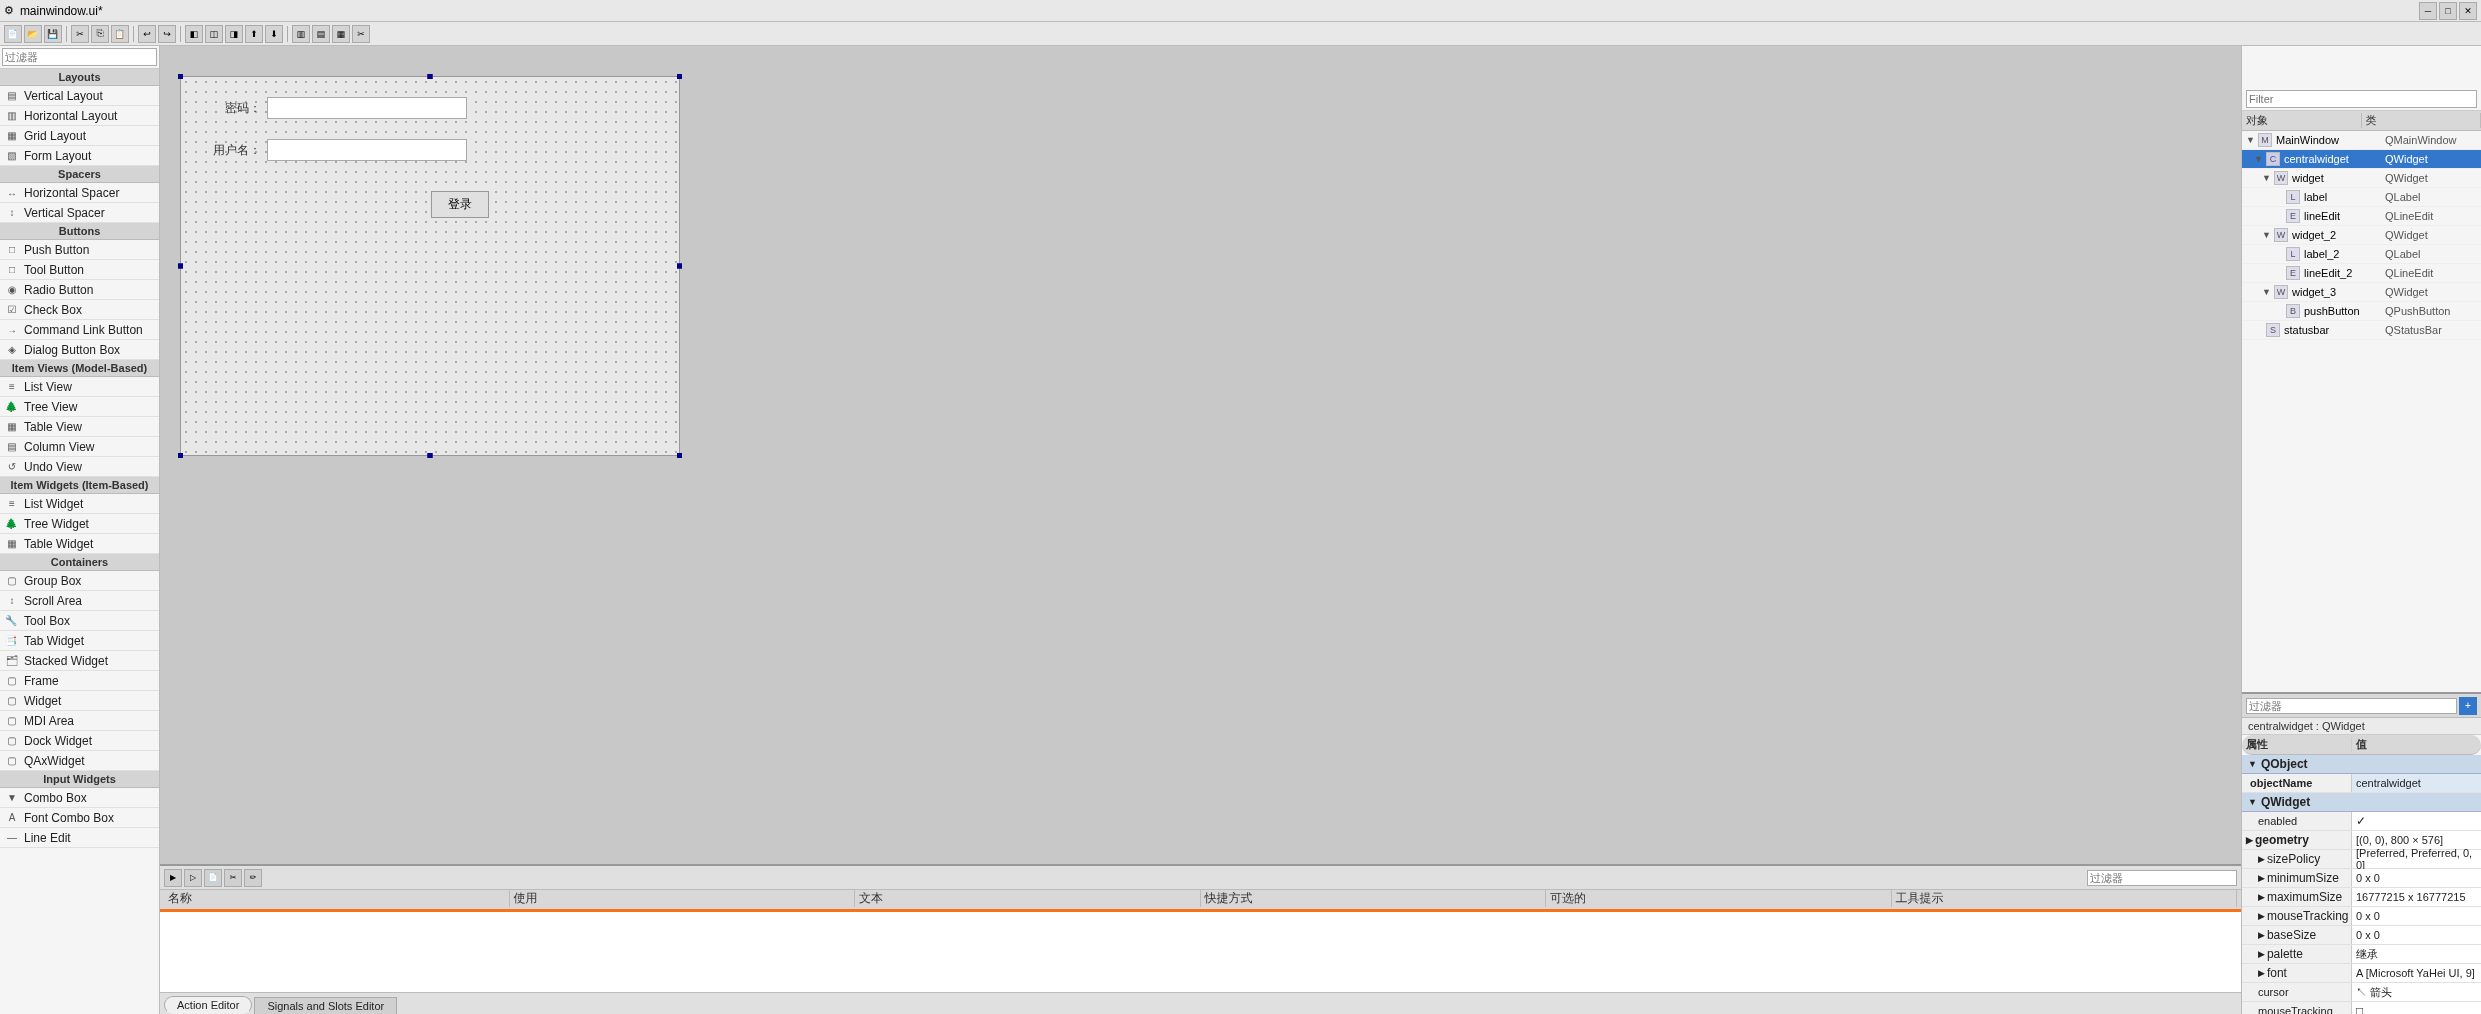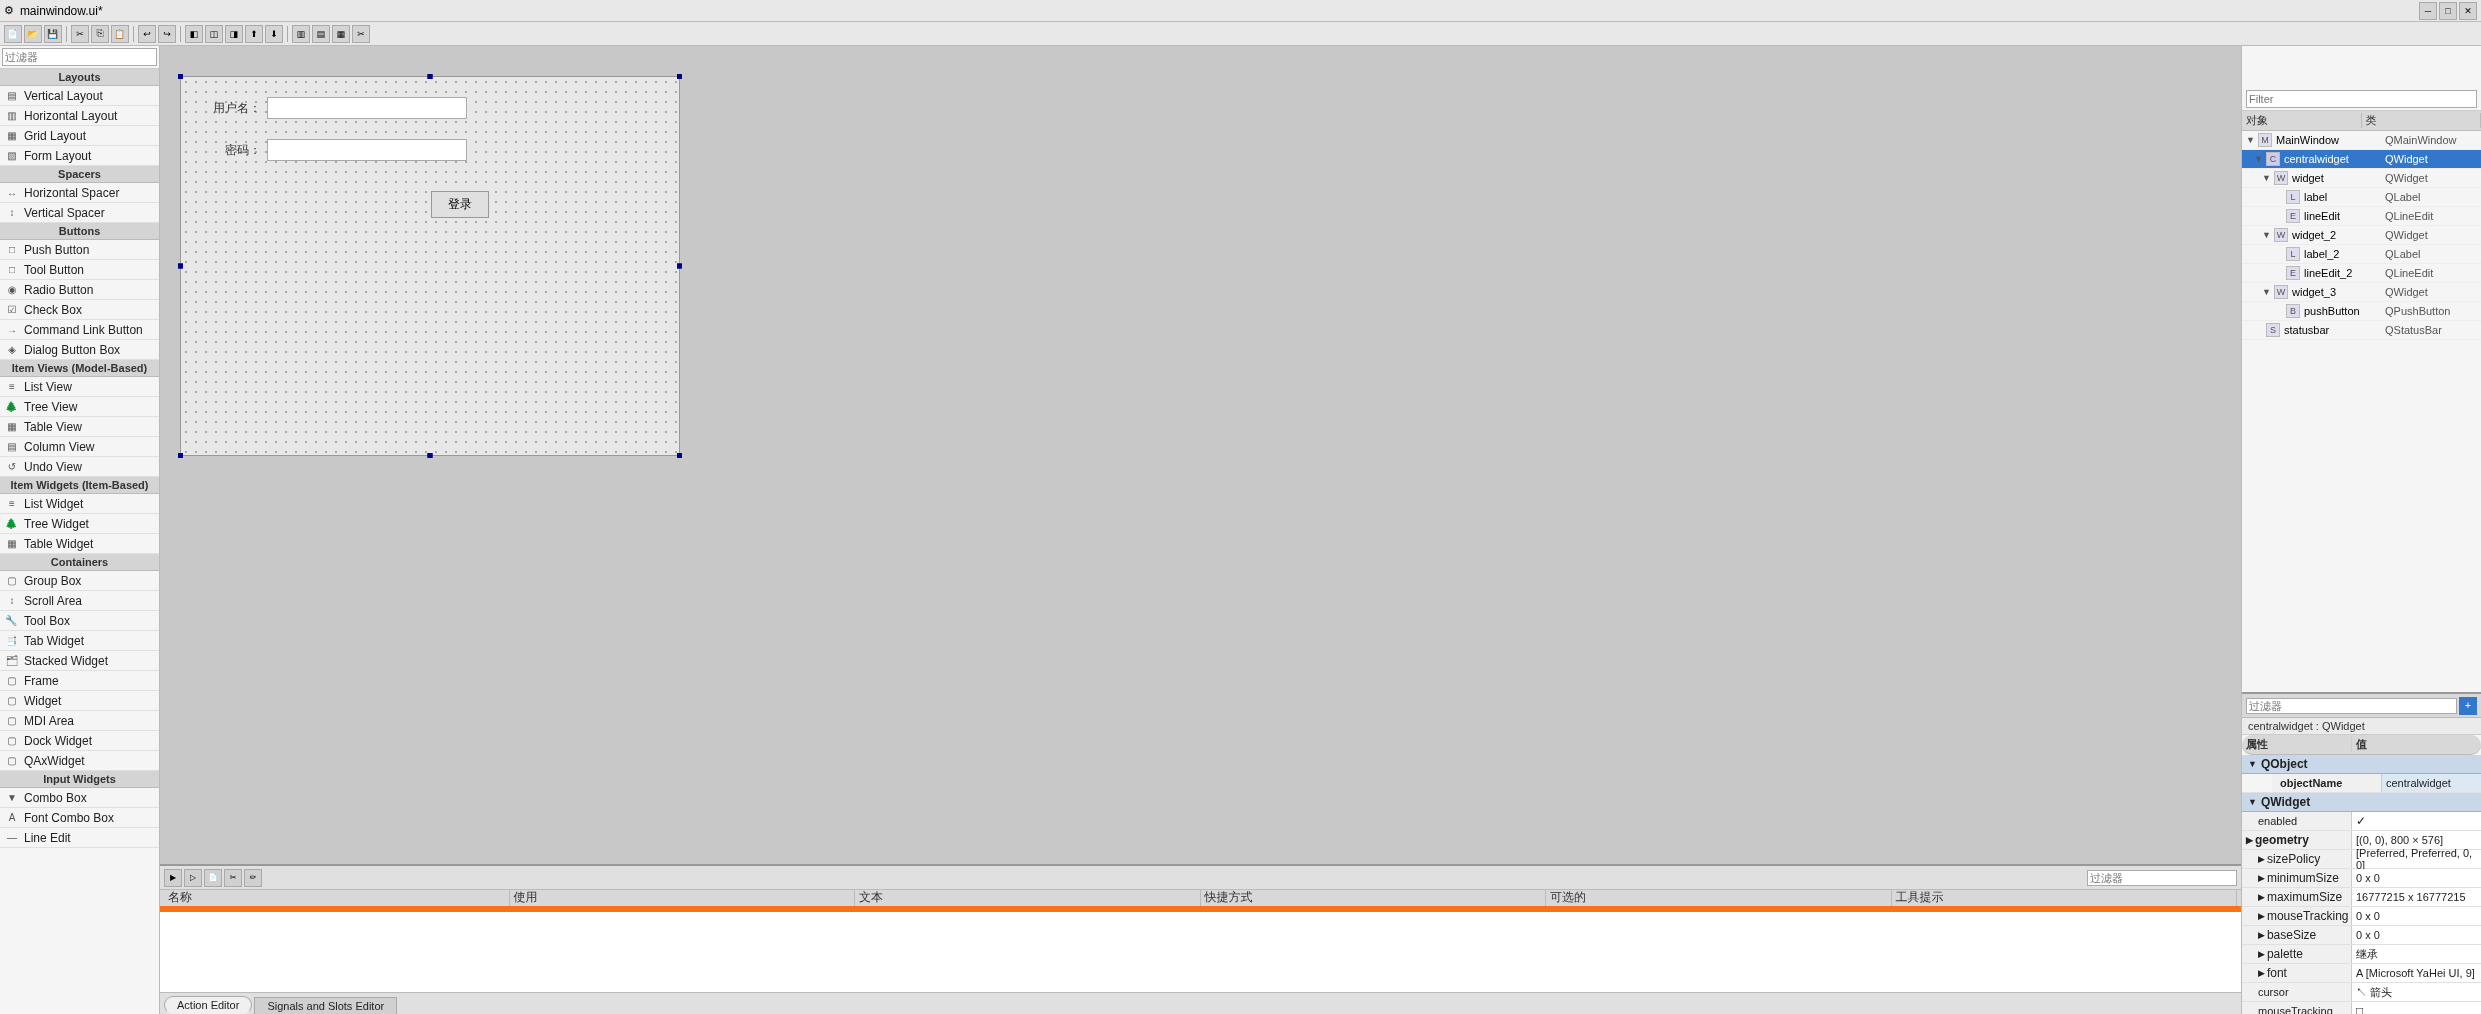--- a/index.html
+++ b/index.html
@@ -204,23 +204,23 @@
       width: 150px;
       height: 16px;
       border: 1px solid #aaa;
       background: white;
       padding: 0 2px;
       font-size: 11px;
     }
     .bottom-table-header {
       display: flex;
       background: #d8d8d8;
-      border-bottom: 6px solid #f97316;
+      border-bottom: 3px solid #f97316;
       height: 22px;
-      align-items: flex-end;
+      align-items: flex-start;
       padding: 0 4px;
       font-size: 11px;
       color: #333;
     }
     .bottom-col {
       flex: 1;
       padding: 0 4px;
       border-right: 1px solid #bbb;
     }
     .bottom-tabs {
@@ -375,21 +375,21 @@
       width: 110px;
       padding: 0 4px 0 16px;
       font-size: 11px;
       color: #222;
       background: #f0f0f0;
       border-right: 1px solid #ccc;
       height: 100%;
       display: flex;
       align-items: center;
     }
-    .prop-name.bold { font-weight: bold; padding-left: 8px; margin-left: 30px; }
+    .prop-name.bold { font-weight: bold; padding-left: 8px; }
     .prop-value {
       flex: 1;
       padding: 0 4px;
       font-size: 11px;
       color: #222;
       background: white;
       height: 100%;
       display: flex;
       align-items: center;
     }
@@ -596,25 +596,25 @@
         <div class="handle handle-tc"></div>
         <div class="handle handle-tr"></div>
         <div class="handle handle-ml"></div>
         <div class="handle handle-mr"></div>
         <div class="handle handle-bl"></div>
         <div class="handle handle-bc"></div>
         <div class="handle handle-br"></div>
 
         <div class="form-content">
           <div class="form-row">
-            <span class="form-label">用户名：</span>
+            <span class="form-label">密码：</span>
             <input type="text" class="form-input" style="">
           </div>
           <div class="form-row">
-            <span class="form-label">密码：</span>
+            <span class="form-label">用户名：</span>
             <input type="text" class="form-input" style="">
           </div>
           <div style="margin-top:10px; display:flex; justify-content:center;">
             <button class="form-btn">登录</button>
           </div>
         </div>
       </div>
     </div>
 
     <div class="bottom-panels">

